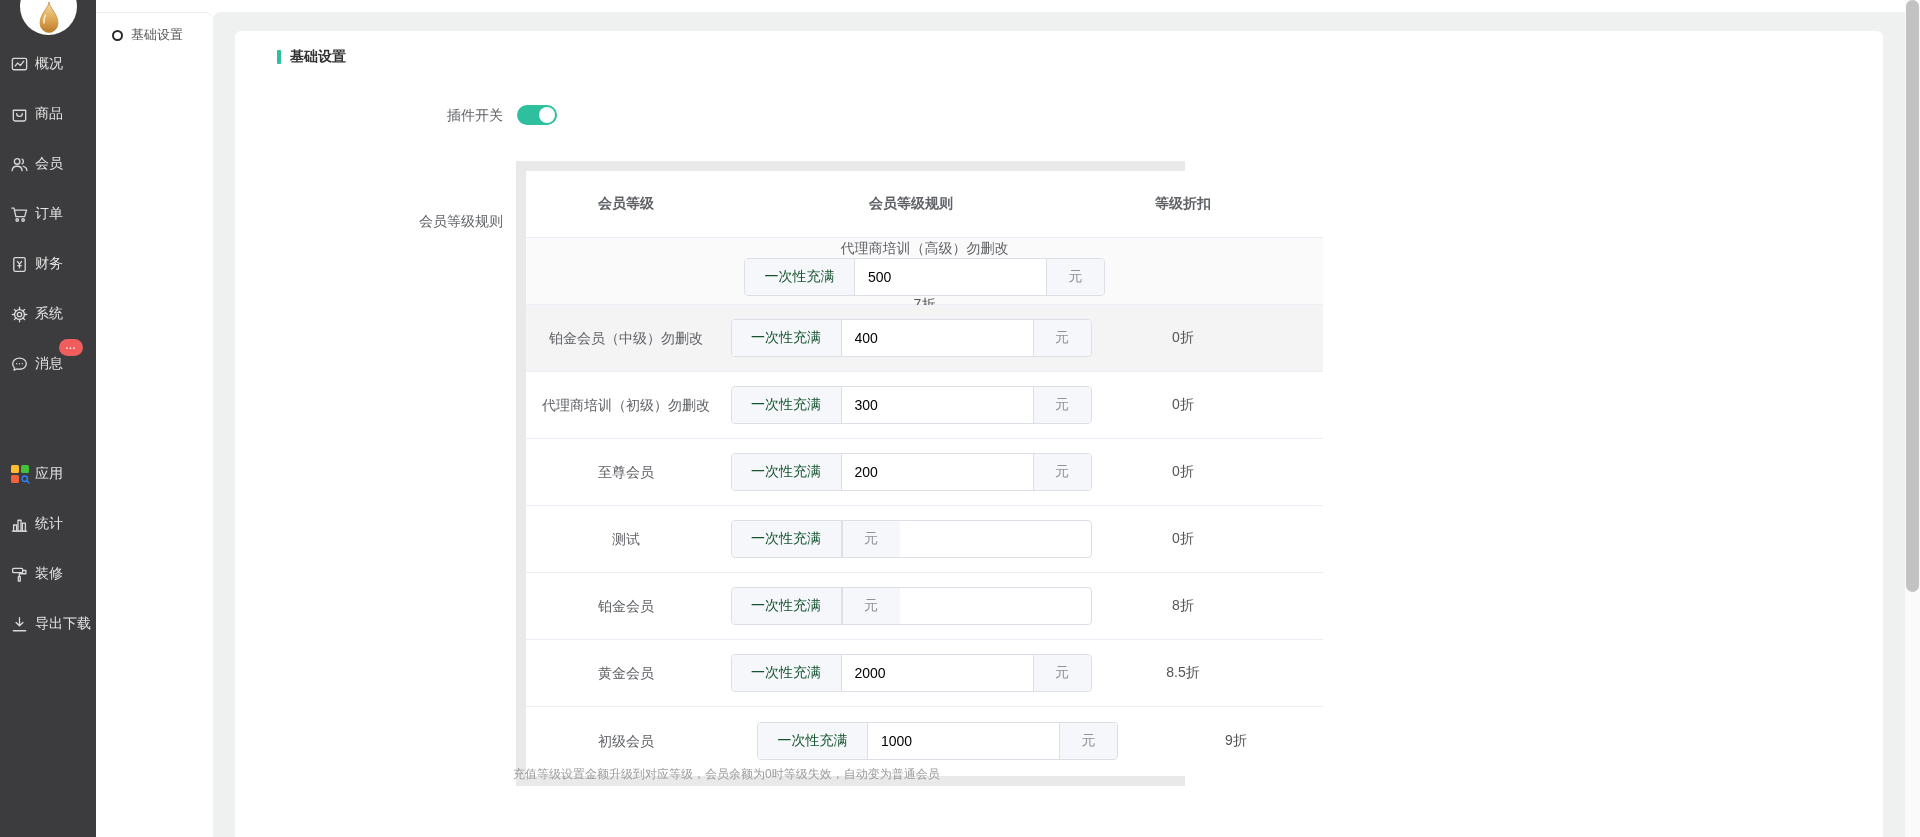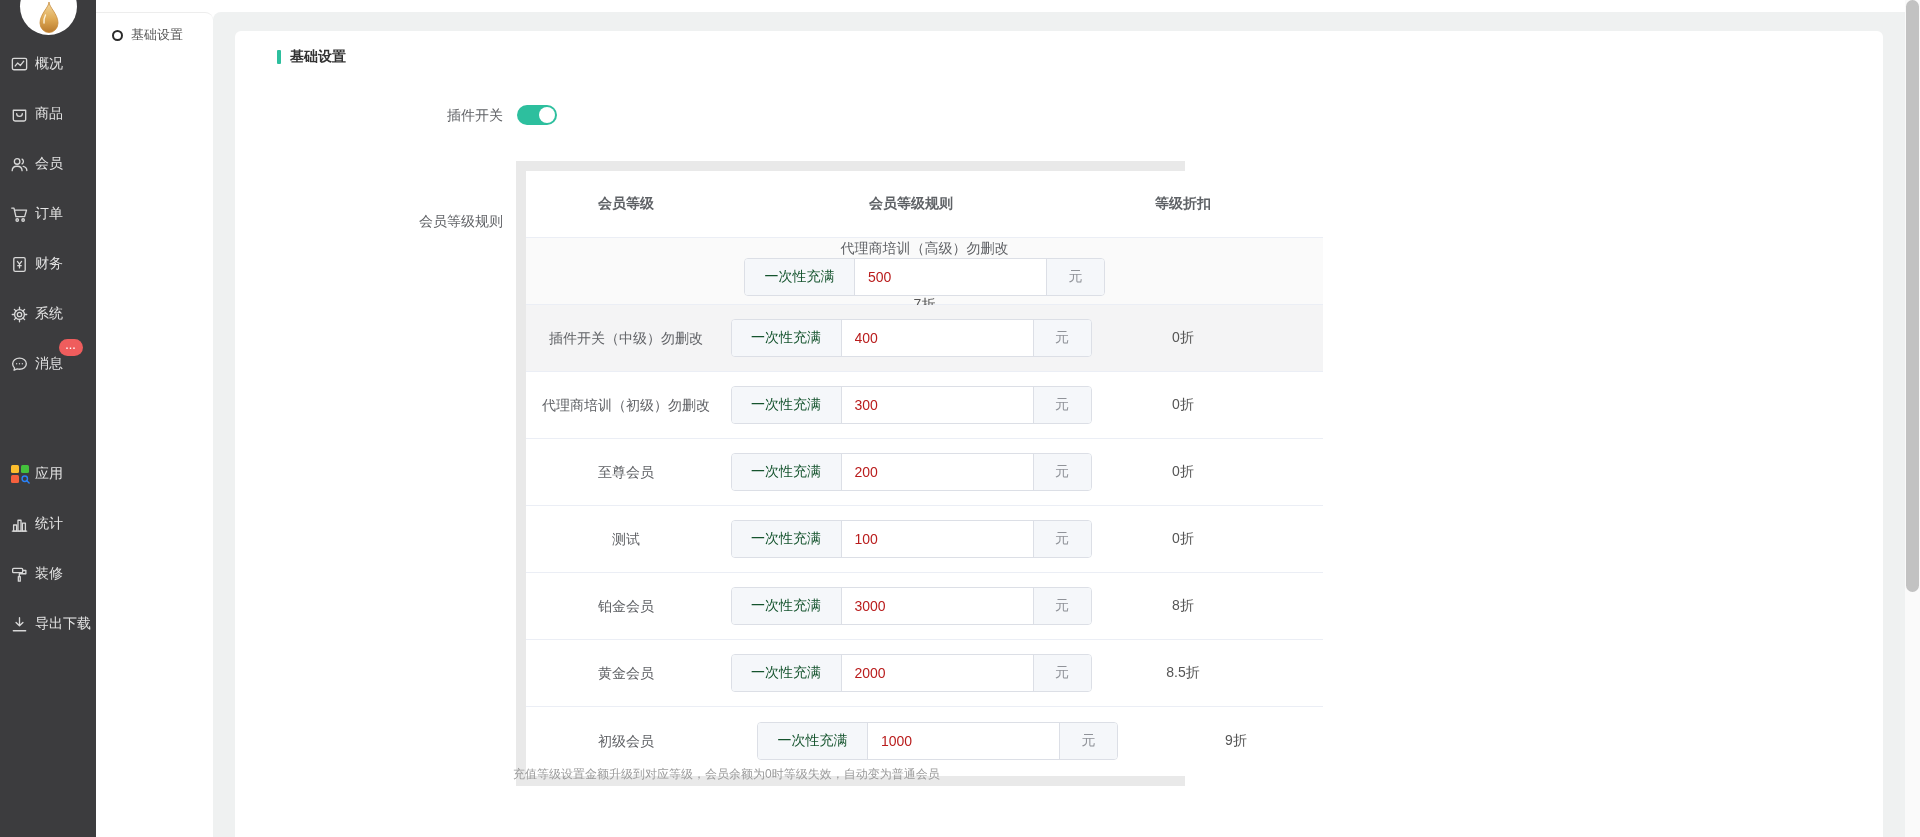--- a/index.html
+++ b/index.html
@@ -78,21 +78,21 @@
   #table-rows .t-row:nth-child(1) { background:#fafafa;flex-direction:column; }
   #table-rows .t-row:nth-child(2) { background:#f4f4f5; }
   #table-rows .t-row:last-child { border-bottom:none;justify-content:space-between; }
 
   
   .input-group { display:flex; width:361px; height:38px; border:1px solid #dcdfe6;
     border-radius:4px; background:#fff; overflow:hidden; }
   .ig-prepend { width:110px; background:#f5f7fa; border-right:1px solid #dcdfe6;
     display:flex; align-items:center; justify-content:center; font-size:14px; color:#14532d; }
   .ig-input { flex:1; border:none; outline:none; padding:0 13px; font-size:14px;
-    color:#b91c1c; font-family:inherit; background:transparent; min-width:0; }
+    color:#000000; font-family:inherit; background:transparent; min-width:0; }
   .ig-append { width:58px; background:#f5f7fa; border-left:1px solid #dcdfe6;
     display:flex; align-items:center; justify-content:center; font-size:14px; color:#909399; }
 
   .table-note { position:absolute; left:278px; top:735px; font-size:12px; color:#9a9a9a; }
 </style>
 </head>
 <body>
 
 <nav class="dark-sidebar">
   <div class="logo-circle">
@@ -278,21 +278,21 @@
         <span class="ig-append">元</span>
       </div>
     </div>
     <div class="t-c3">
               <span class="discount">7折</span>
             </div>
   </div>
 
   <div class="t-row">
     <div class="t-c1">
-              <div class="level-name">插件开关（中级）勿删改</div>
+              <div class="level-name">铂金会员（中级）勿删改</div>
             </div>
     <div class="t-c2">
       <div class="input-group">
         <span class="ig-prepend">一次性充满</span>
         <input class="ig-input" type="text" value="400" style="">
         <span class="ig-append">元</span>
       </div>
     </div>
     <div class="t-c3">
               <span class="discount">0折</span>
@@ -331,37 +331,35 @@
             </div>
   </div>
 
   <div class="t-row">
     <div class="t-c1">
               <div class="level-name">测试</div>
             </div>
     <div class="t-c2">
       <div class="input-group">
         <span class="ig-prepend">一次性充满</span>
-        <input class="ig-input" type="text" value="100" style="">
         <span class="ig-append">元</span>
       </div>
     </div>
     <div class="t-c3">
               <span class="discount">0折</span>
             </div>
   </div>
 
   <div class="t-row">
     <div class="t-c1">
               <div class="level-name">铂金会员</div>
             </div>
     <div class="t-c2">
       <div class="input-group">
         <span class="ig-prepend">一次性充满</span>
-        <input class="ig-input" type="text" value="3000" style="">
         <span class="ig-append">元</span>
       </div>
     </div>
     <div class="t-c3">
               <span class="discount">8折</span>
             </div>
   </div>
 
   <div class="t-row">
     <div class="t-c1">

